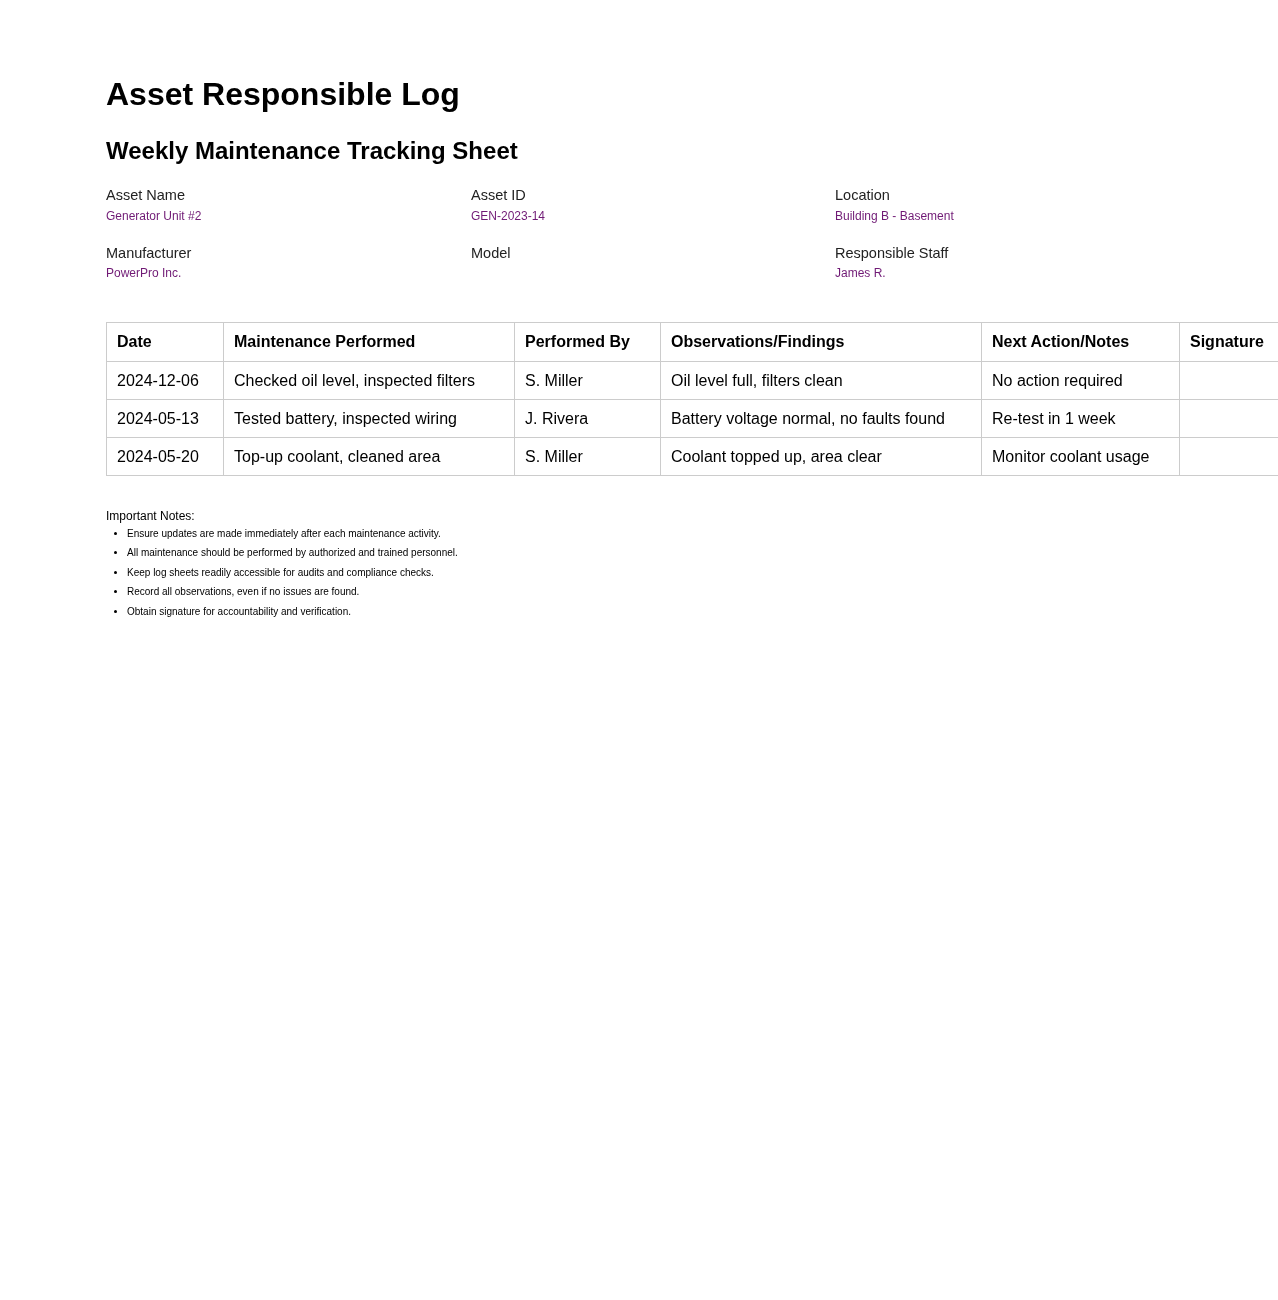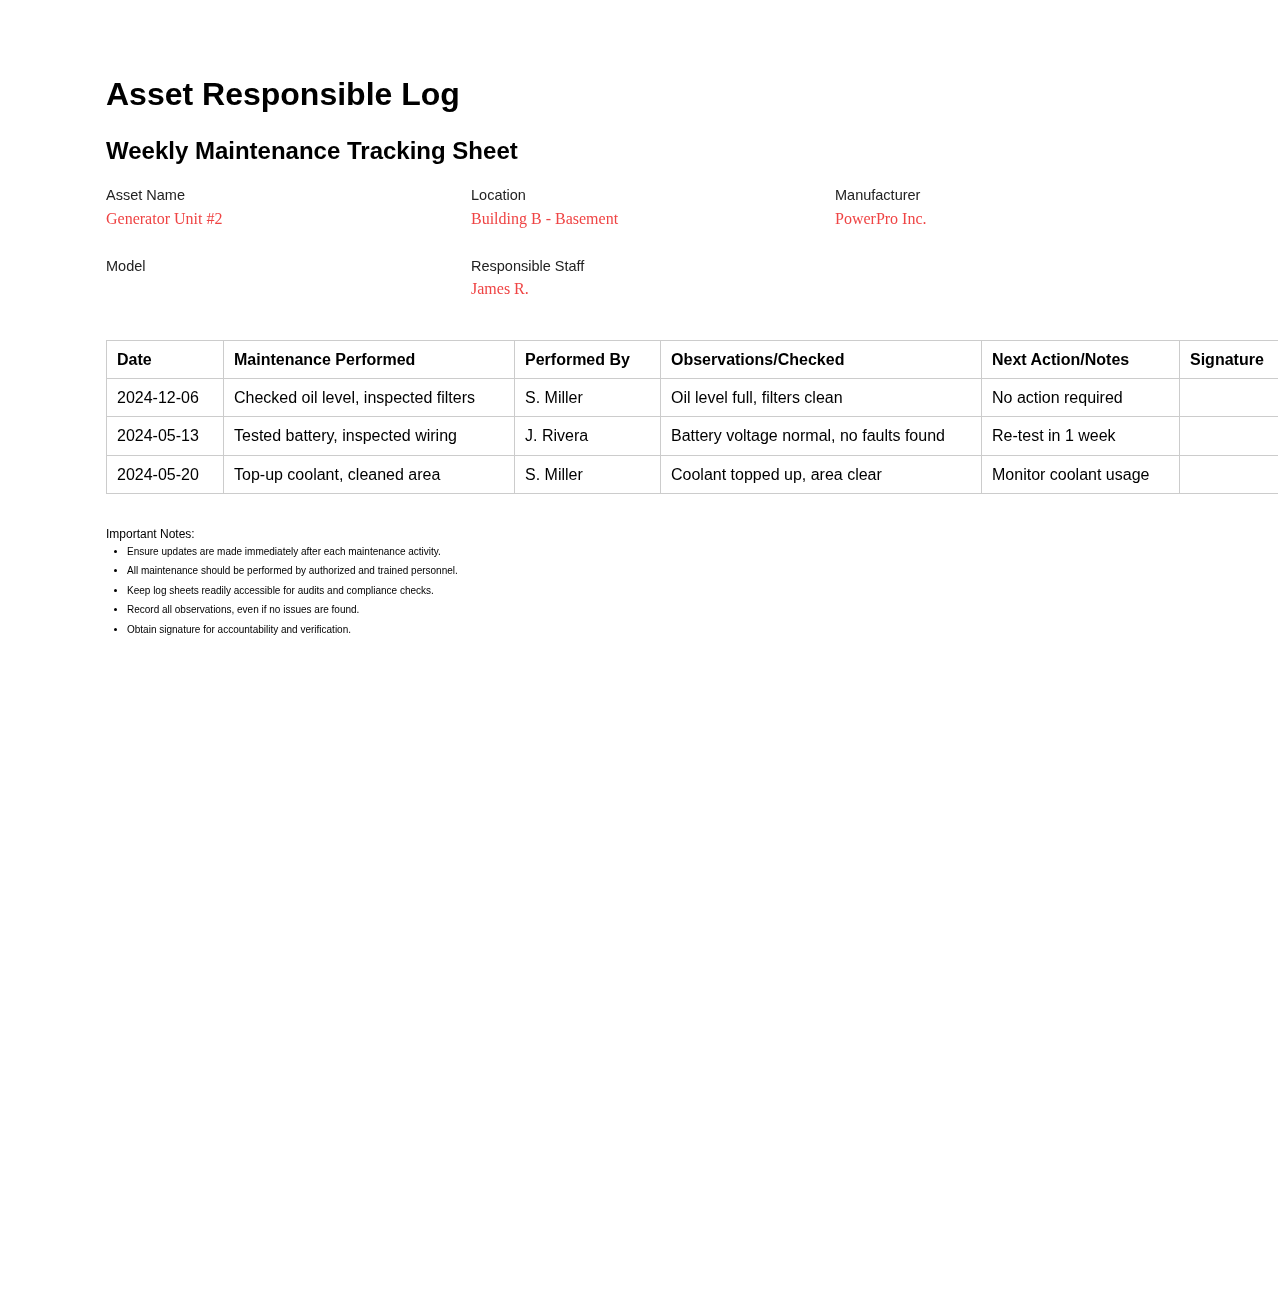--- a/index.html
+++ b/index.html
@@ -26,33 +26,32 @@
   h2.doc-subtitle {
     font-size: 24px;
     font-weight: bold;
     margin: 24px 0 0 0;
     line-height: 1.15;
   }
   .meta-grid {
     margin-top: 22px;
     display: grid;
     grid-template-columns: 365px 364px 1fr;
-    row-gap: 29px;
+    row-gap: 21px;
   }
   .meta-field .meta-label {
     font-size: 14.5px;
     color: #222222;
     line-height: 1.25;
     margin-bottom: 4px;
   }
   .meta-field .meta-value {
-    font-size: 16px;
-    color: #ef4444;
+    font-size: 12px;
+    color: #701a75;
     line-height: 1.2;
-    font-family: Liberation Serif, serif;
   }
   table.log-table {
     border-collapse: collapse;
     table-layout: fixed;
     width: 1065px;
     margin-top: 42px;
   }
   .log-table th, .log-table td {
     border: 1px solid #cccccc;
     padding: 9px 10px;
@@ -95,20 +94,24 @@
   <h1 class="doc-title">Asset Responsible Log</h1>
 
   <h2 class="doc-subtitle">Weekly Maintenance Tracking Sheet</h2>
 
   <div class="meta-grid">
       <div class="meta-field">
         <div class="meta-label">Asset Name</div>
         <div class="meta-value">Generator Unit #2</div>
       </div>
       <div class="meta-field">
+        <div class="meta-label">Asset ID</div>
+        <div class="meta-value">GEN-2023-14</div>
+      </div>
+      <div class="meta-field">
         <div class="meta-label">Location</div>
         <div class="meta-value">Building B - Basement</div>
       </div>
       <div class="meta-field">
         <div class="meta-label">Manufacturer</div>
         <div class="meta-value">PowerPro Inc.</div>
       </div>
       <div class="meta-field">
         <div class="meta-label">Model</div>
       </div>
@@ -117,21 +120,21 @@
         <div class="meta-value">James R.</div>
       </div>
     </div>
 
   <table class="log-table">
     <thead>
       <tr>
           <th>Date</th>
           <th>Maintenance Performed</th>
           <th>Performed By</th>
-          <th>Observations/Checked</th>
+          <th>Observations/Findings</th>
           <th>Next Action/Notes</th>
           <th>Signature</th>
         </tr>
     </thead>
     <tbody>
         <tr>
           <td>2024-12-06</td>
           <td>Checked oil level, inspected filters</td>
           <td>S. Miller</td>
           <td>Oil level full, filters clean</td>

